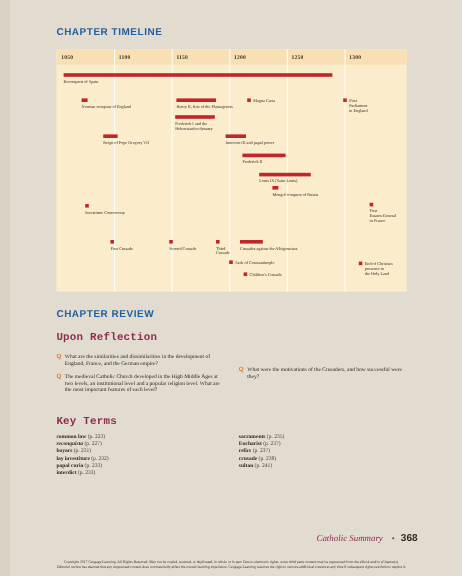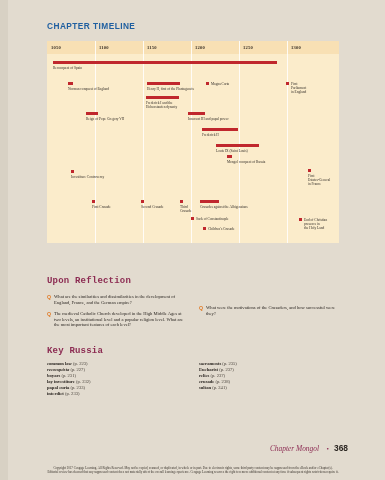--- a/index.html
+++ b/index.html
@@ -204,39 +204,40 @@
     <div class="lbl" style="left:261px;top:133px;">First
 Estates-General
 in France</div>
 
     <div class="sq" style="left:252px;top:177px;"></div>
     <div class="lbl" style="left:257px;top:177px;">End of Christian
 presence in
 the Holy Land</div>
   </div>
 
+  <div class="h-section" id="chapter-review-heading">CHAPTER REVIEW</div>
 
   <div class="h-sub" id="upon-reflection-heading">Upon Reflection</div>
 
   <div class="q-item" style="left:47px;top:294px;width:140px;">
     <span class="q-mark">Q</span>
     <span class="q-text" style="width:133px;">What are the similarities and dissimilarities in the development of England, France, and the German empire?</span>
   </div>
 
   <div class="q-item" style="left:47px;top:311px;width:140px;">
     <span class="q-mark">Q</span>
     <span class="q-text" style="width:133px;">The medieval Catholic Church developed in the High Middle Ages at two levels, an institutional level and a popular religion level. What are the most important features of each level?</span>
   </div>
 
   <div class="q-item" style="left:199px;top:305px;width:140px;">
     <span class="q-mark">Q</span>
     <span class="q-text" style="width:133px;">What were the motivations of the Crusaders, and how successful were they?</span>
   </div>
 
-  <div class="h-sub" id="key-terms-heading">Key Russia</div>
+  <div class="h-sub" id="key-terms-heading">Key Terms</div>
 
   <div id="key-terms-left" style="position:absolute;left:47px;top:361px;width:140px;">
     <div class="term" style="position:relative;left:0;top:0;">
       <b>common law</b>
       <span class="pg">(p. 223)</span>
     </div>
     <div class="term" style="position:relative;left:0;top:0;">
       <i>reconquista</i>
       <span class="pg">(p. 227)</span>
     </div>
@@ -274,19 +275,19 @@
     <div class="term" style="position:relative;left:0;top:0;">
       <b>crusade</b>
       <span class="pg">(p. 238)</span>
     </div>
     <div class="term" style="position:relative;left:0;top:0;">
       <b>sultan</b>
       <span class="pg">(p. 241)</span>
     </div>
   </div>
 
-  <div id="chapter-summary-label">Chapter Mongol</div>
+  <div id="chapter-summary-label">Catholic Summary</div>
   <div id="footer-dot">•</div>
   <div id="page-number">368</div>
 
   <div class="copyright" id="copyright-line-1">Copyright 2017 Cengage Learning. All Rights Reserved. May not be copied, scanned, or duplicated, in whole or in part. Due to electronic rights, some third party content may be suppressed from the eBook and/or eChapter(s).</div>
   <div class="copyright" id="copyright-line-2">Editorial review has deemed that any suppressed content does not materially affect the overall learning experience. Cengage Learning reserves the right to remove additional content at any time if subsequent rights restrictions require it.</div>
 </div>
 
 </body></html>

